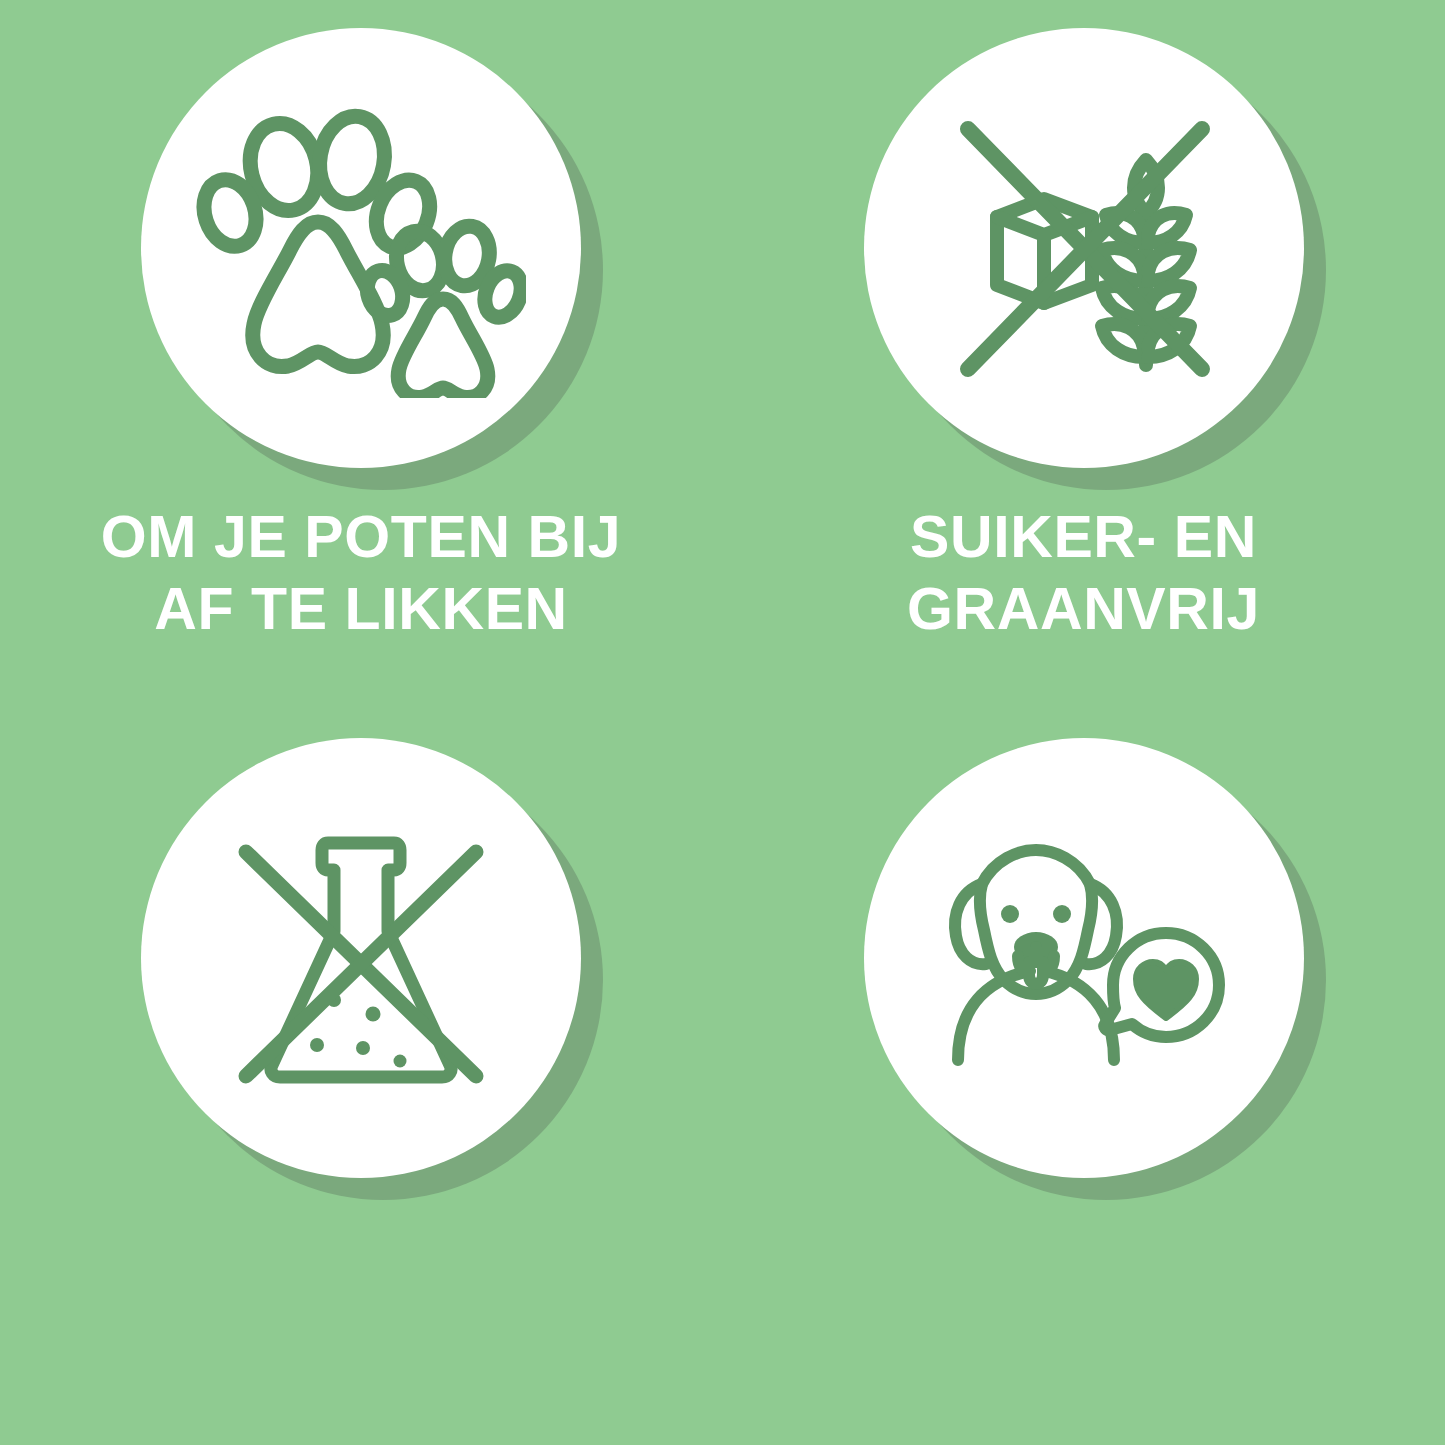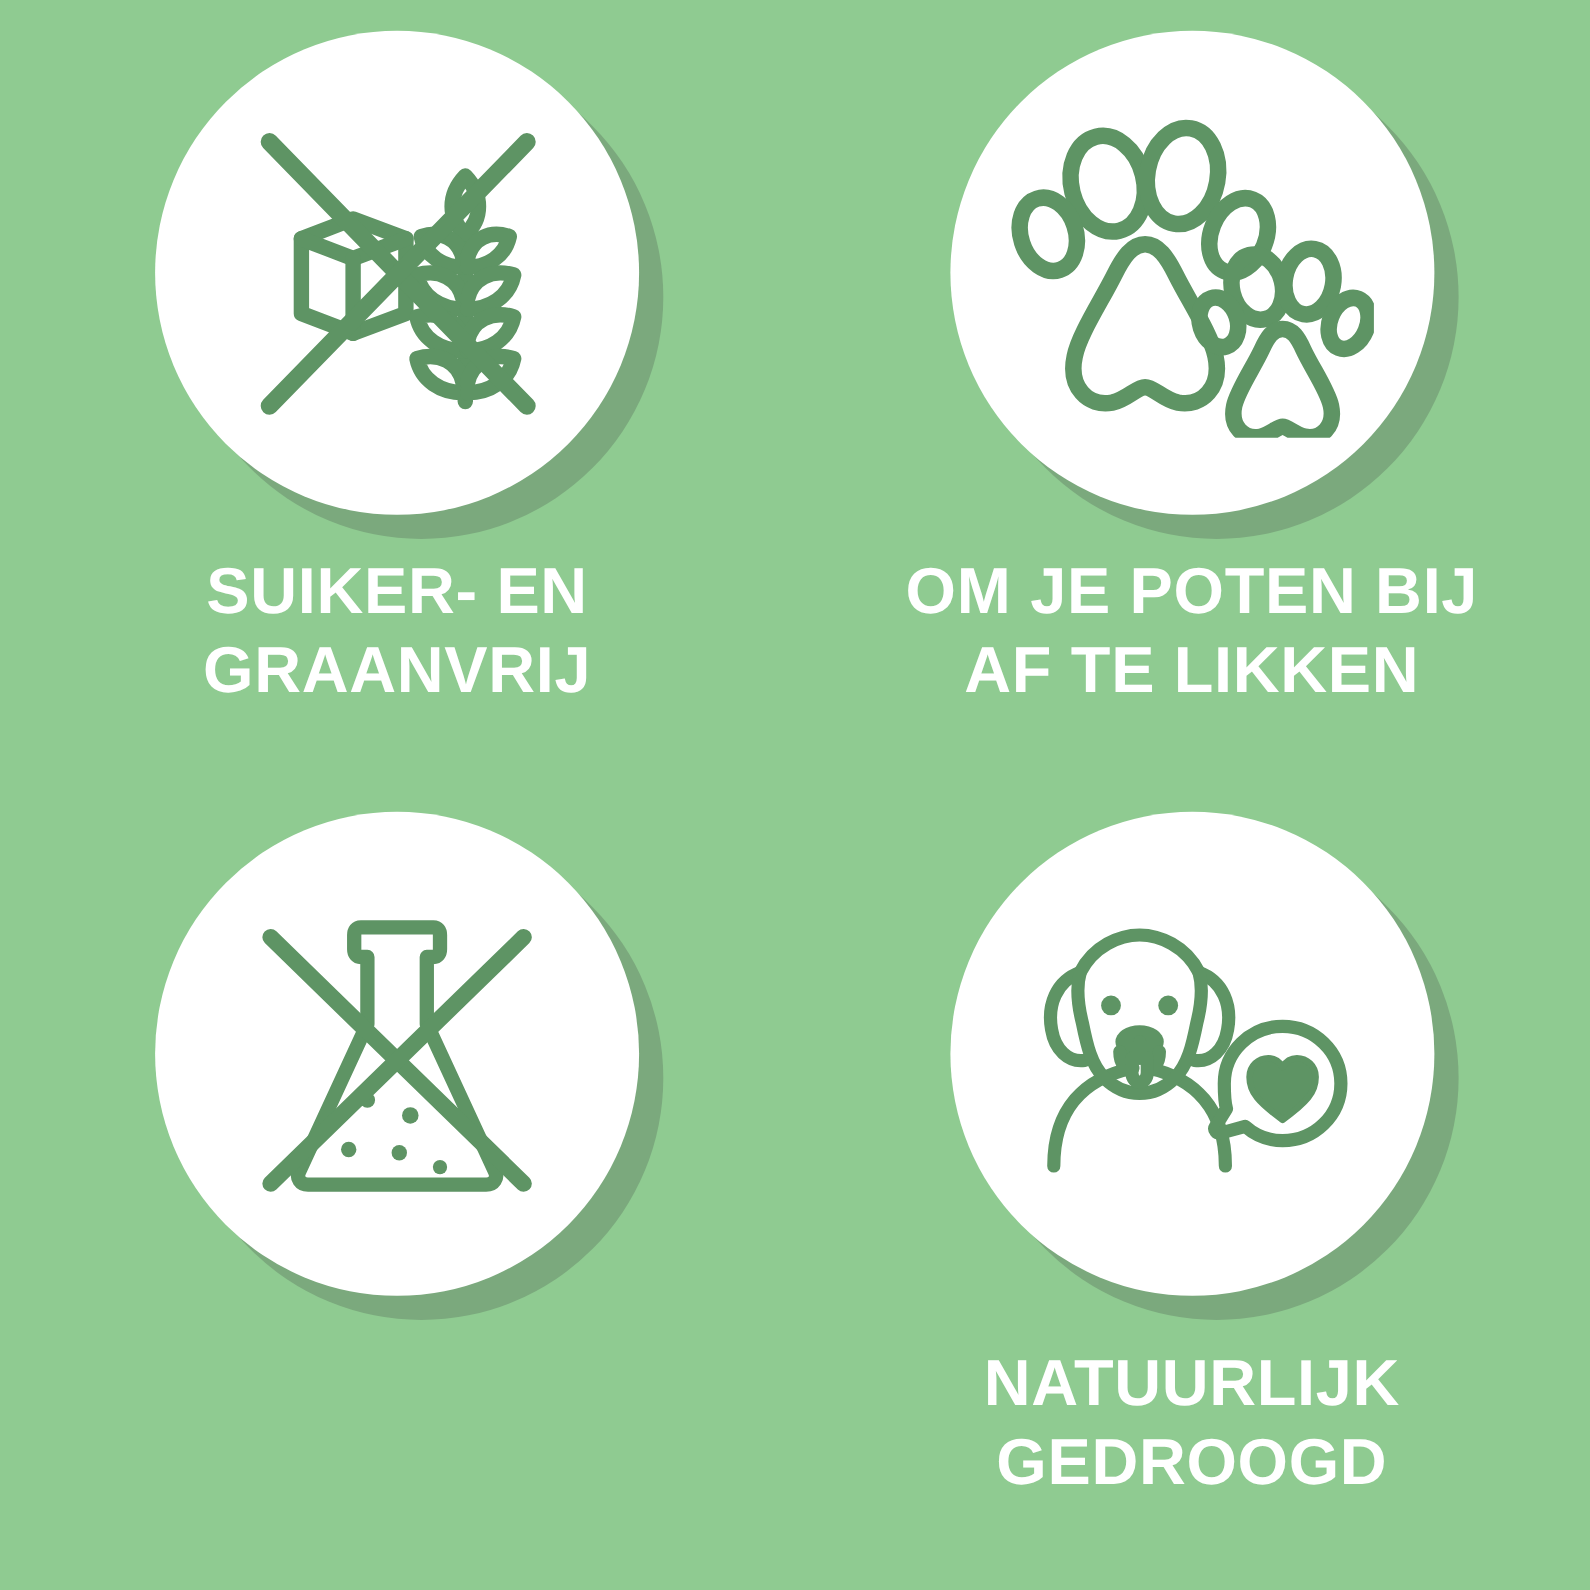--- a/index.html
+++ b/index.html
@@ -76,63 +76,20 @@
   }
   .cell-bl .badge, .cell-br .badge { margin-top: 16px; }
   .cell-bl .caption, .cell-br .caption { margin-top: 44px; }
 </style>
 </head>
 <body>
 
 <div class="board">
   <div class="grid">
 
-    <div class="cell cell-tr">
-      <div class="badge">
-        <div class="shadow"></div>
-        <div class="disc">
-          <svg width="300" height="290" viewBox="0 0 300 290" fill="none">
-            <g stroke="#5E9464" stroke-width="14" stroke-linecap="round" stroke-linejoin="round" fill="none">
-
-              <g>
-                <path d="M63 114 L110 96 L158 114 L158 182 L110 200 L63 182 Z"></path>
-                <path d="M63 114 L110 132 L158 114"></path>
-                <path d="M110 132 L110 200"></path>
-              </g>
-
-              <g>
-                <path d="M212 262 L212 112"></path>
-
-                <path d="M212 110 C196 96 196 74 212 57 C228 74 228 96 212 110 Z"></path>
-
-                <path d="M210 140 C192 140 176 130 172 112 C190 106 206 114 210 132"></path>
-                <path d="M214 140 C232 140 248 130 252 112 C234 106 218 114 214 132"></path>
-
-                <path d="M210 178 C190 178 172 167 168 147 C188 141 206 150 210 169"></path>
-                <path d="M214 178 C234 178 252 167 256 147 C236 141 218 150 214 169"></path>
-
-                <path d="M210 216 C190 216 172 205 168 185 C188 179 206 188 210 207"></path>
-                <path d="M214 216 C234 216 252 205 256 185 C236 179 218 188 214 207"></path>
-
-                <path d="M210 254 C190 254 172 243 168 223 C188 217 206 226 210 245"></path>
-                <path d="M214 254 C234 254 252 243 256 223 C236 217 218 226 214 245"></path>
-              </g>
-
-              <g stroke-width="16">
-                <path d="M34 26 L268 266"></path>
-                <path d="M268 26 L34 266"></path>
-              </g>
-            </g>
-          </svg>
-        </div>
-      </div>
-      <div class="caption">SUIKER- EN
-GRAANVRIJ</div>
-    </div>
-
     <div class="cell cell-tl">
       <div class="badge">
         <div class="shadow"></div>
         <div class="disc">
           <svg width="330" height="300" viewBox="0 0 330 300" fill="none">
             <g stroke="#5E9464" stroke-width="15" stroke-linecap="round" stroke-linejoin="round" fill="none">
 
               <ellipse cx="88" cy="69" rx="33" ry="44" transform="rotate(-14 88 69)"></ellipse>
               <ellipse cx="156" cy="62" rx="32" ry="44" transform="rotate(10 156 62)"></ellipse>
               <ellipse cx="34" cy="115" rx="25" ry="34" transform="rotate(-18 34 115)"></ellipse>
@@ -161,20 +118,63 @@
                        C206 257 220 237 228 220
                        C233 209 238 201 247 201 Z"></path>
             </g>
           </svg>
         </div>
       </div>
       <div class="caption">OM JE POTEN BIJ
 AF TE LIKKEN</div>
     </div>
 
+    <div class="cell cell-tr">
+      <div class="badge">
+        <div class="shadow"></div>
+        <div class="disc">
+          <svg width="300" height="290" viewBox="0 0 300 290" fill="none">
+            <g stroke="#5E9464" stroke-width="14" stroke-linecap="round" stroke-linejoin="round" fill="none">
+
+              <g>
+                <path d="M63 114 L110 96 L158 114 L158 182 L110 200 L63 182 Z"></path>
+                <path d="M63 114 L110 132 L158 114"></path>
+                <path d="M110 132 L110 200"></path>
+              </g>
+
+              <g>
+                <path d="M212 262 L212 112"></path>
+
+                <path d="M212 110 C196 96 196 74 212 57 C228 74 228 96 212 110 Z"></path>
+
+                <path d="M210 140 C192 140 176 130 172 112 C190 106 206 114 210 132"></path>
+                <path d="M214 140 C232 140 248 130 252 112 C234 106 218 114 214 132"></path>
+
+                <path d="M210 178 C190 178 172 167 168 147 C188 141 206 150 210 169"></path>
+                <path d="M214 178 C234 178 252 167 256 147 C236 141 218 150 214 169"></path>
+
+                <path d="M210 216 C190 216 172 205 168 185 C188 179 206 188 210 207"></path>
+                <path d="M214 216 C234 216 252 205 256 185 C236 179 218 188 214 207"></path>
+
+                <path d="M210 254 C190 254 172 243 168 223 C188 217 206 226 210 245"></path>
+                <path d="M214 254 C234 254 252 243 256 223 C236 217 218 226 214 245"></path>
+              </g>
+
+              <g stroke-width="16">
+                <path d="M34 26 L268 266"></path>
+                <path d="M268 26 L34 266"></path>
+              </g>
+            </g>
+          </svg>
+        </div>
+      </div>
+      <div class="caption">SUIKER- EN
+GRAANVRIJ</div>
+    </div>
+
     <div class="cell cell-bl">
       <div class="badge">
         <div class="shadow"></div>
         <div class="disc">
           <svg width="290" height="290" viewBox="0 0 290 290" fill="none">
             <g stroke="#5E9464" stroke-width="13" stroke-linecap="round" stroke-linejoin="round" fill="none">
 
               <g>
                 <path d="M112 30 L178 30 C182 30 184 33 184 37 L184 50
                          C184 54 182 57 178 57 L172 57
@@ -250,18 +250,16 @@
               <path d="M232 180 C210 164 202 155 202 141
                        C202 131 210 124 219 124
                        C225 124 229 127 232 132
                        C235 127 239 124 245 124
                        C254 124 262 131 262 141
                        C262 155 254 164 232 180 Z" fill="#5E9464" stroke="#5E9464" stroke-width="6"></path>
             </g>
           </svg>
         </div>
       </div>
-      <div class="caption">NATUURLIJK
-GEDROOGD</div>
     </div>
 
   </div>
 </div>
 
 </body></html>

